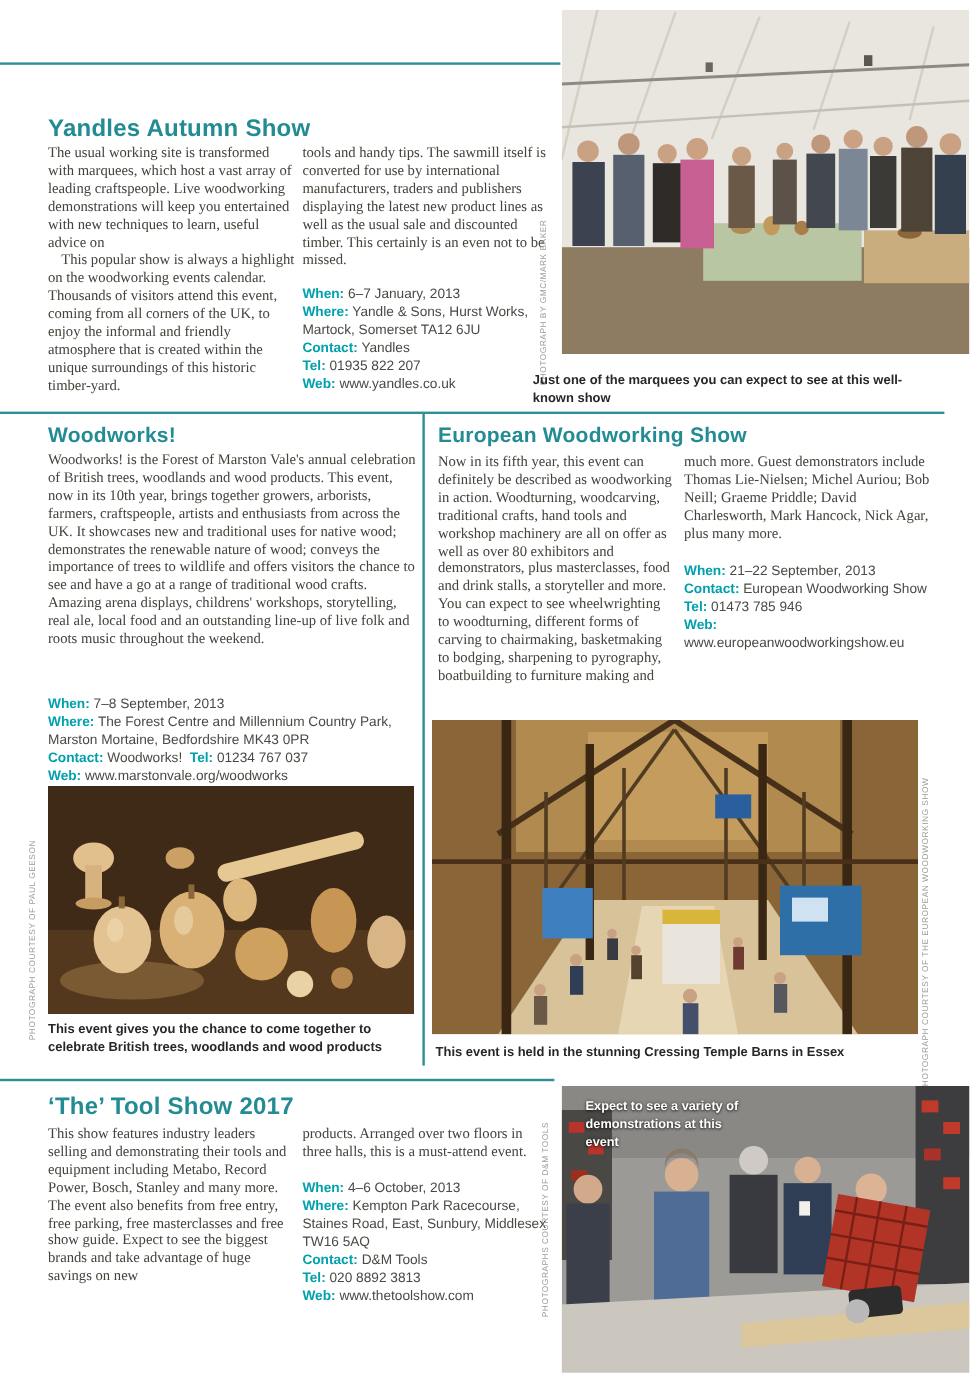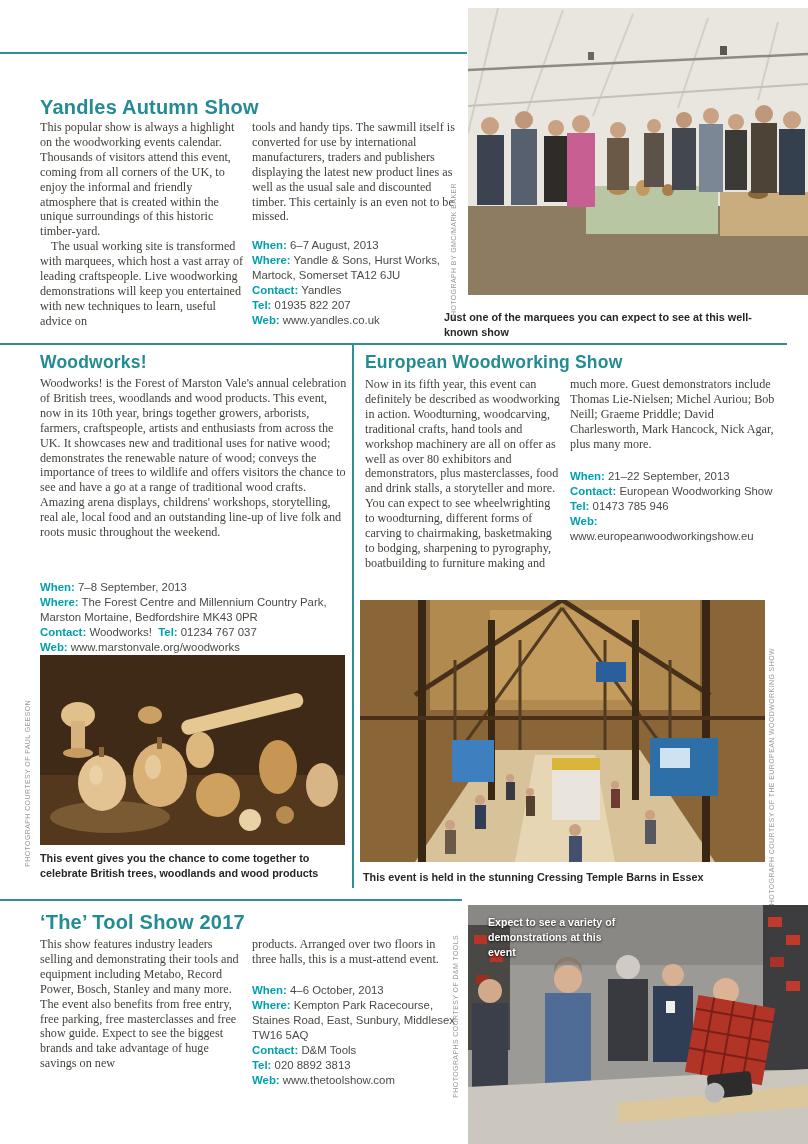--- a/index.html
+++ b/index.html
@@ -40,30 +40,30 @@
 <body>
 
 <div class="hrule" style="top:52px; left:0; width:467px;"></div>
 <div class="hrule" style="top:343px; left:0; width:787px;"></div>
 <div class="vrule" style="left:352px; top:345px; height:543px;"></div>
 <div class="hrule" style="top:899px; left:0; width:462px;"></div>
 
 <h1 class="abs headline h-lg" style="left:40px; top:96px;">Yandles Autumn Show</h1>
 
 <div class="abs body-col" style="left:40px; top:120px; width:207px;">
+  <p>The usual working site is transformed with marquees, which host a vast array of leading craftspeople. Live woodworking demonstrations will keep you entertained with new techniques to learn, useful advice on</p>
   <p>This popular show is always a highlight on the woodworking events calendar. Thousands of visitors attend this event, coming from all corners of the UK, to enjoy the informal and friendly atmosphere that is created within the unique surroundings of this historic timber-yard.</p>
-  <p>The usual working site is transformed with marquees, which host a vast array of leading craftspeople. Live woodworking demonstrations will keep you entertained with new techniques to learn, useful advice on</p>
 </div>
 
 <div class="abs" style="left:252px; top:120px; width:206px;">
   <div class="body-col" style="width:206px;">
     <p>tools and handy tips. The sawmill itself is converted for use by international manufacturers, traders and publishers displaying the latest new product lines as well as the usual sale and discounted timber. This certainly is an even not to be missed.</p>
   </div>
   <div class="details">
-    <div><span class="lbl">When:</span> <span>6–7 August, 2013</span></div>
+    <div><span class="lbl">When:</span> <span>6–7 January, 2013</span></div>
     <div><span class="lbl">Where:</span> <span>Yandle &amp; Sons, Hurst Works, Martock, Somerset TA12 6JU</span></div>
     <div><span class="lbl">Contact:</span> <span>Yandles</span></div>
     <div><span class="lbl">Tel:</span> <span>01935 822 207</span></div>
     <div><span class="lbl">Web:</span> <span>www.yandles.co.uk</span></div>
   </div>
 </div>
 
 <figure style="left:468px; top:8px; width:340px; height:287px;">
   <svg viewBox="0 0 340 287" preserveAspectRatio="none" aria-hidden="true">
     <rect width="340" height="287" fill="#e9e6df"></rect>

